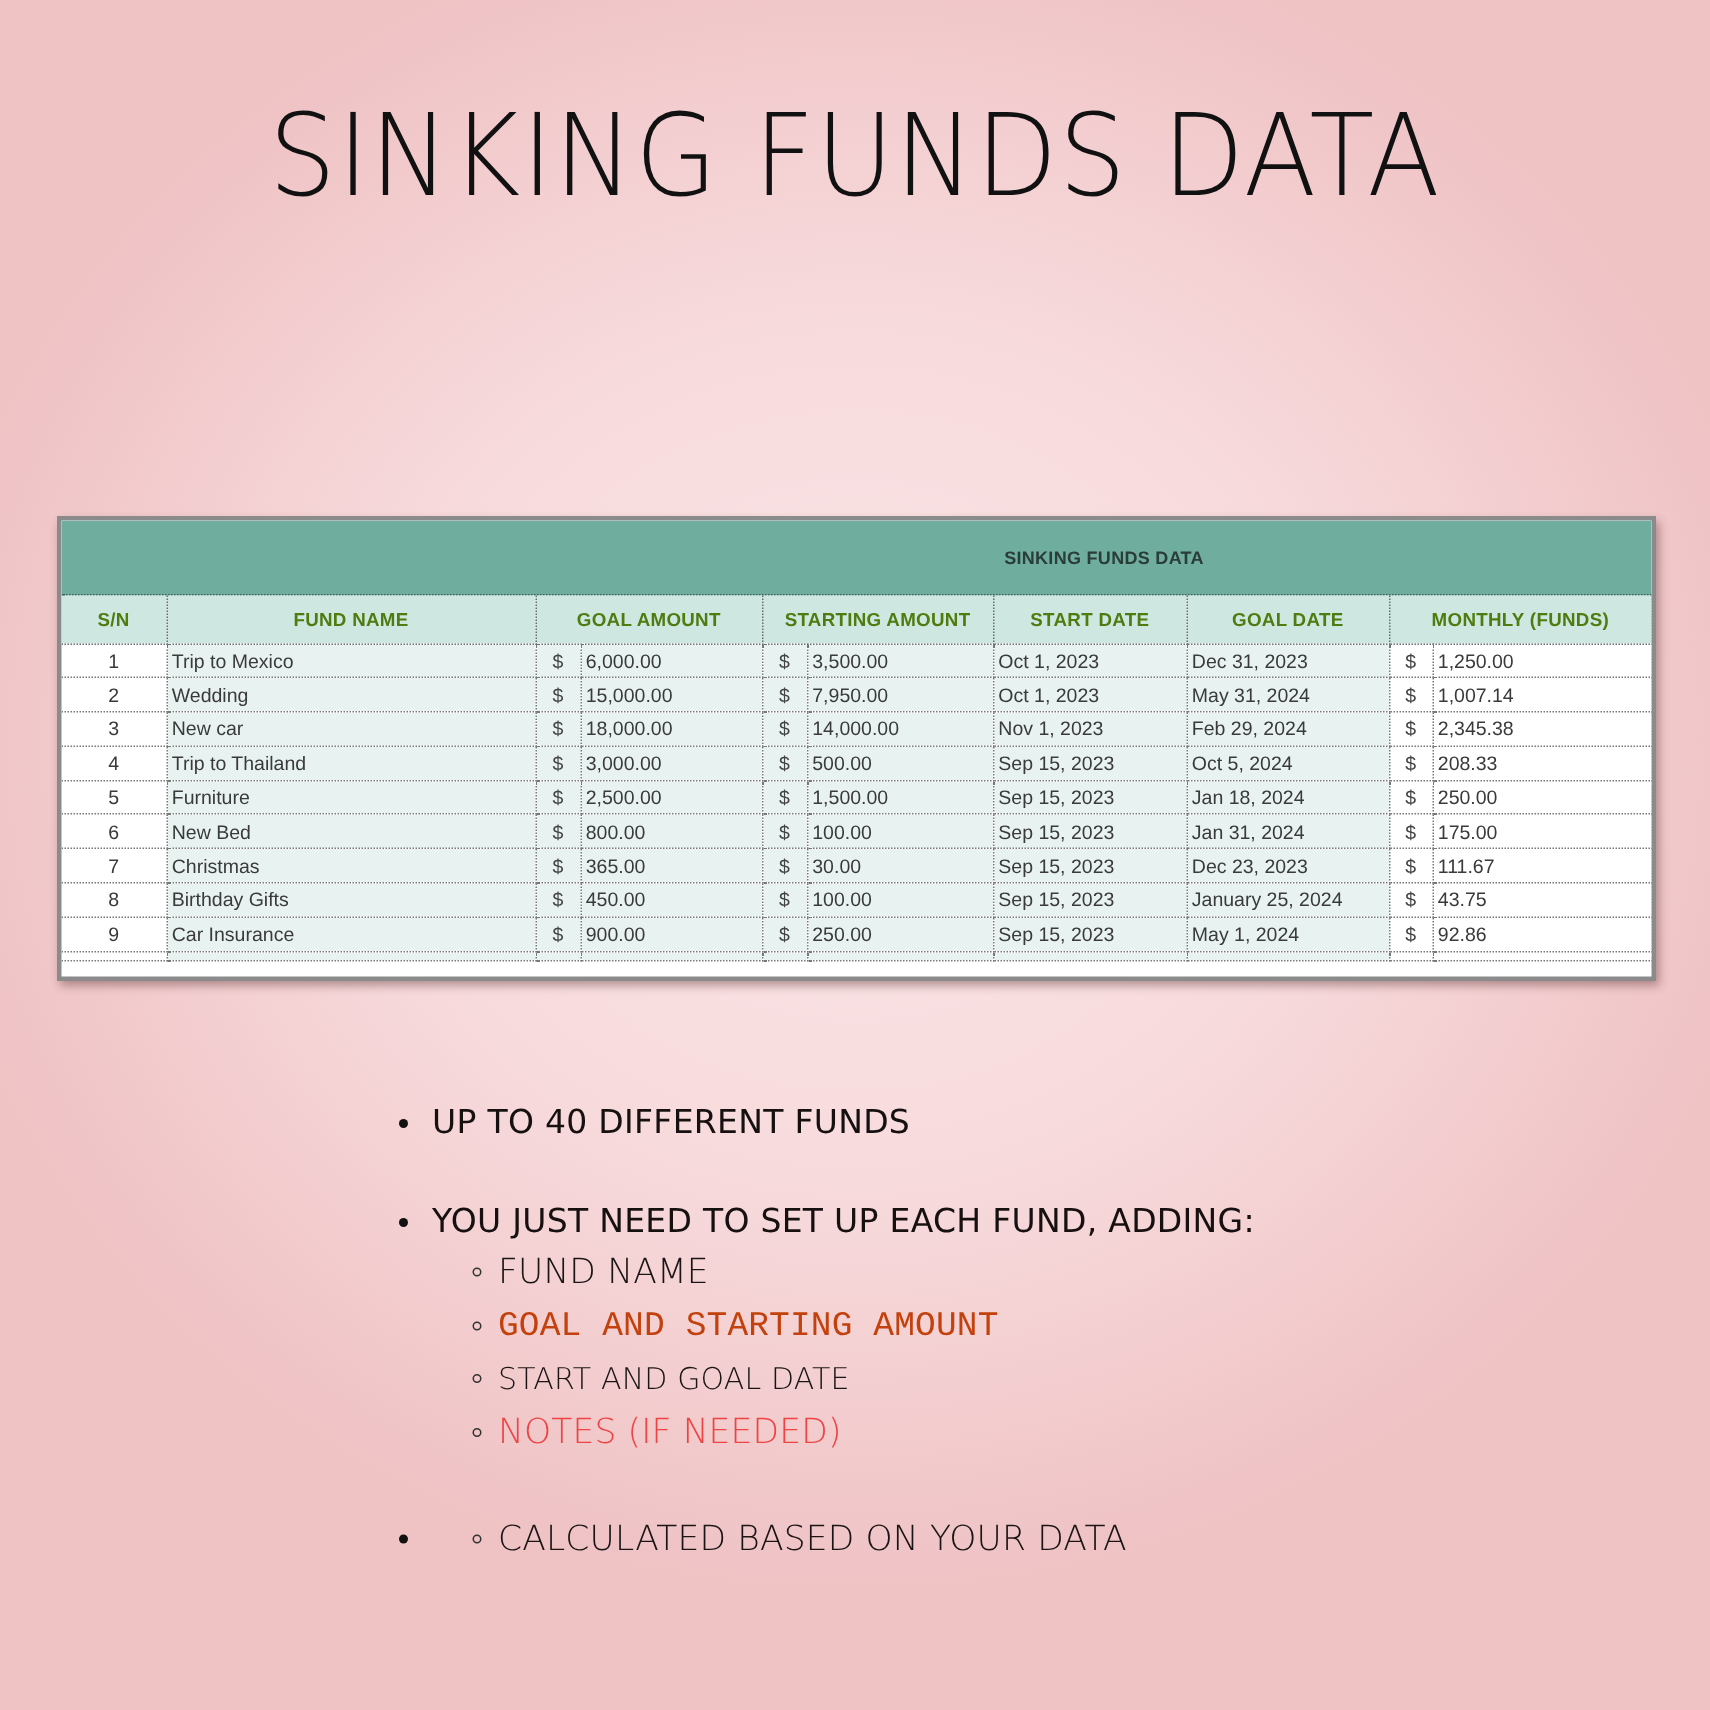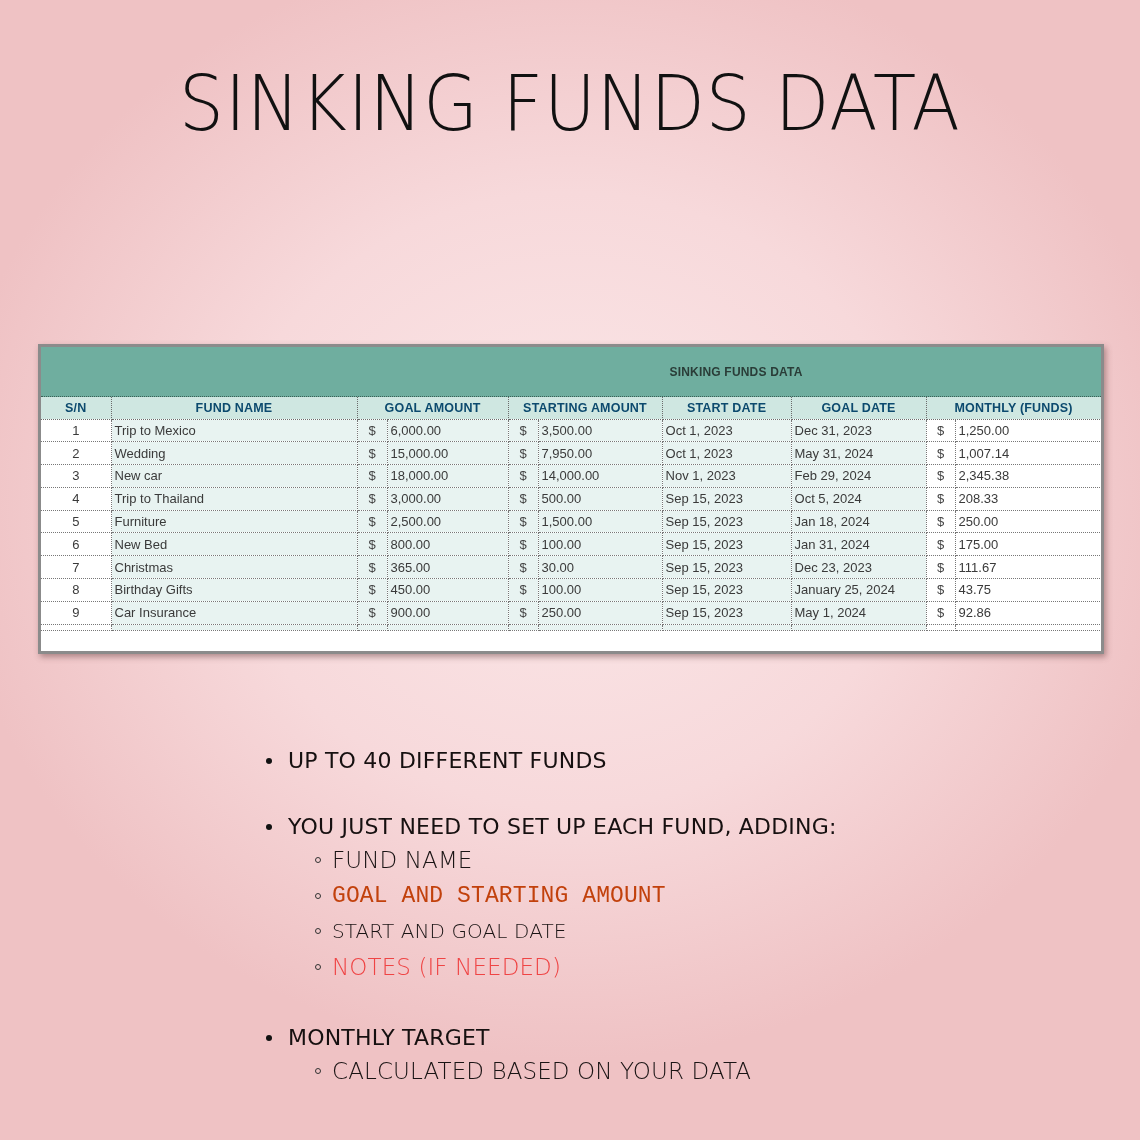--- a/index.html
+++ b/index.html
@@ -46,24 +46,24 @@
   table {
     border-collapse: collapse;
     width: 100%;
     font-family: "Liberation Sans", sans-serif;
     font-size: 13px;
     color: #3a3a3a;
     table-layout: fixed;
   }
   th {
     background: #cfe7e1;
-    color: #0c4a6e;
+    color: #4d7c0f;
     font-weight: bold;
     font-size: 12.5px;
-    height: 22px;
+    height: 32px;
     border-right: 1px dotted #6c6c6c;
     border-bottom: 1px dotted #6c6c6c;
     text-align: center;
     letter-spacing: 0.2px;
   }
   td {
     height: 22.8px;
     border-right: 1px dotted #777;
     border-bottom: 1px dotted #777;
     padding: 0 3px;
@@ -226,34 +226,33 @@
           <td></td>
           <td></td>
           <td style="background: rgb(255, 255, 255);"></td>
           <td style="background: rgb(255, 255, 255);"></td>
         </tr>
       </tbody>
   </table>
 </div>
 
 <ul id="features" style="position:absolute; left:266px; top:730px; list-style:none;">
-    <li style="margin-top: 16px; position: relative;">
+    <li style="margin-top: 4px; position: relative;">
       <span style="position:absolute;left:0;top:12px;width:6px;height:6px;border-radius:50%;background:#111;"></span>
       <span style="display:block;padding-left:22px;font-family:'DejaVu Sans',sans-serif;font-size:22px;font-weight:500;color:#161010;line-height:30px;letter-spacing:0.2px;">UP TO 40 DIFFERENT FUNDS</span>
     </li>
     <li style="margin-top: 36px; position: relative;">
       <span style="position:absolute;left:0;top:12px;width:6px;height:6px;border-radius:50%;background:#111;"></span>
       <span style="display:block;padding-left:22px;font-family:'DejaVu Sans',sans-serif;font-size:22px;font-weight:500;color:#161010;line-height:30px;letter-spacing:0.2px;text-align:right;">YOU JUST NEED TO SET UP EACH FUND, ADDING:</span>
       <ul style="list-style: none; margin-top: 3px;">
         <li style="position: relative; padding-left: 66px; height: 35.5px;"><span style="position:absolute;left:49px;top:12px;width:6px;height:6px;border-radius:50%;border:1px solid #333;"></span><span style="font-family:'DejaVu Sans',sans-serif;font-weight:200;font-size:23px;color:#1a1414;line-height:30px;letter-spacing:0.1px;">FUND NAME</span></li>
         <li style="position: relative; padding-left: 66px; height: 35.5px;"><span style="position:absolute;left:49px;top:12px;width:6px;height:6px;border-radius:50%;border:1px solid #333;"></span><span style="font-family:Liberation Mono, monospace;font-weight:200;font-size:23px;color:#c2410c;line-height:30px;letter-spacing:0.1px;">GOAL AND STARTING AMOUNT</span></li>
         <li style="position: relative; padding-left: 66px; height: 35.5px;"><span style="position:absolute;left:49px;top:12px;width:6px;height:6px;border-radius:50%;border:1px solid #333;"></span><span style="font-family:'DejaVu Sans',sans-serif;font-weight:200;font-size:20px;color:#1a1414;line-height:30px;letter-spacing:0.1px;">START AND GOAL DATE</span></li>
         <li style="position: relative; padding-left: 66px; height: 35.5px;"><span style="position:absolute;left:49px;top:12px;width:6px;height:6px;border-radius:50%;border:1px solid #333;"></span><span style="font-family:'DejaVu Sans',sans-serif;font-weight:200;font-size:23px;color:#ef4444;line-height:30px;letter-spacing:0.1px;">NOTES (IF NEEDED)</span></li>
       </ul>
     </li>
     <li style="margin-top: 36px; position: relative;">
       <span style="position:absolute;left:0;top:12px;width:6px;height:6px;border-radius:50%;background:#111;"></span>
-      <span style="display:block;padding-left:22px;font-family:'DejaVu Sans',sans-serif;font-size:22px;font-weight:500;color:#161010;line-height:30px;letter-spacing:0.2px;">MONTHLY TARGET</span>
       <ul style="list-style: none; margin-top: 3px;">
         <li style="position: relative; padding-left: 66px; height: 35.5px;"><span style="position:absolute;left:49px;top:12px;width:6px;height:6px;border-radius:50%;border:1px solid #333;"></span><span style="font-family:'DejaVu Sans',sans-serif;font-weight:200;font-size:23px;color:#1a1414;line-height:30px;letter-spacing:0.1px;">CALCULATED BASED ON YOUR DATA</span></li>
       </ul>
     </li>
   </ul>
 
 </body></html>

